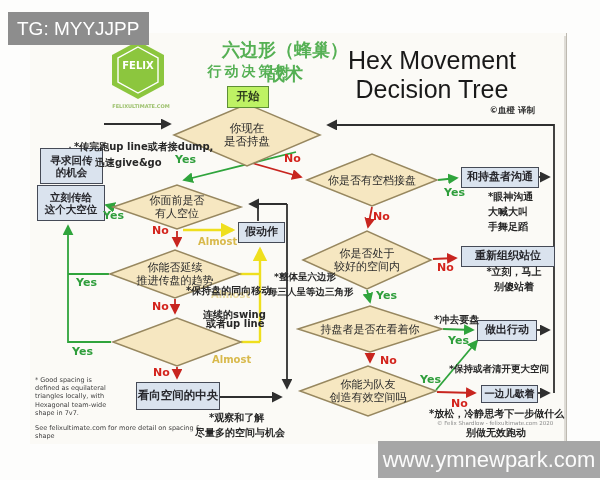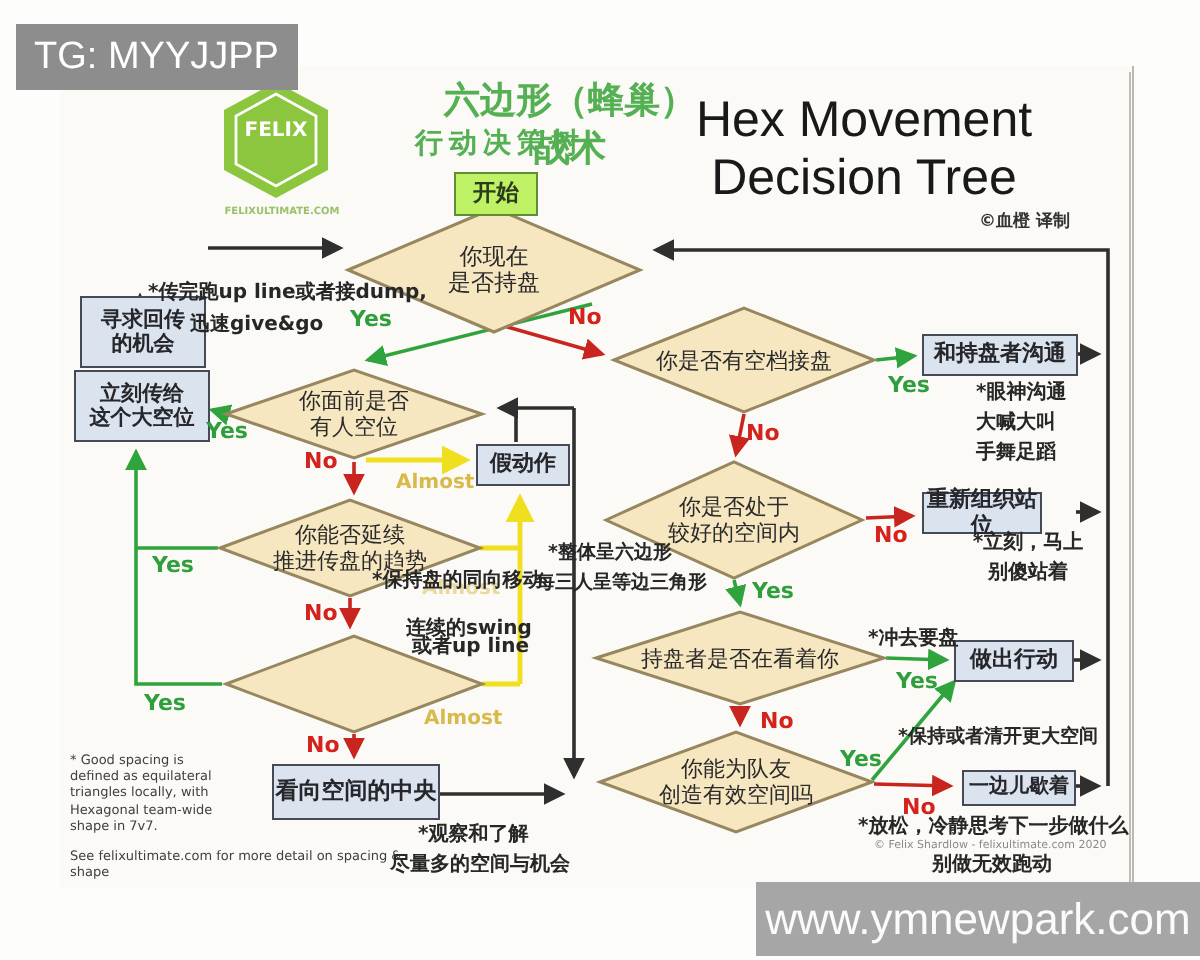--- a/index.html
+++ b/index.html
@@ -179,21 +179,21 @@
   <div class="box" style="left:37px;top:185px;width:68px;height:36px;font-size:10.5px;">
     <div>立刻传给</div>
     <div>这个大空位</div>
   </div>
   <div class="box" style="left:238px;top:222px;width:47px;height:21px;font-size:11px;">
     <span>假动作</span>
   </div>
   <div class="box" style="left:461px;top:167px;width:78px;height:21px;font-size:11px;">
     <span>和持盘者沟通</span>
   </div>
-  <div class="box" style="left:461px;top:246px;width:60px;height:21px;font-size:11px;">
+  <div class="box" style="left:461px;top:246px;width:94px;height:21px;font-size:11px;">
     <span>重新组织站位</span>
   </div>
   <div class="box" style="left:477px;top:320px;width:60px;height:21px;font-size:11px;">
     <span>做出行动</span>
   </div>
   <div class="box" style="left:481px;top:385px;width:57px;height:18px;font-size:10px;">
     <span>一边儿歇着</span>
   </div>
   <div class="box" style="left:136px;top:382px;width:84px;height:28px;font-size:11.5px;">
     <span>看向空间的中央</span>

